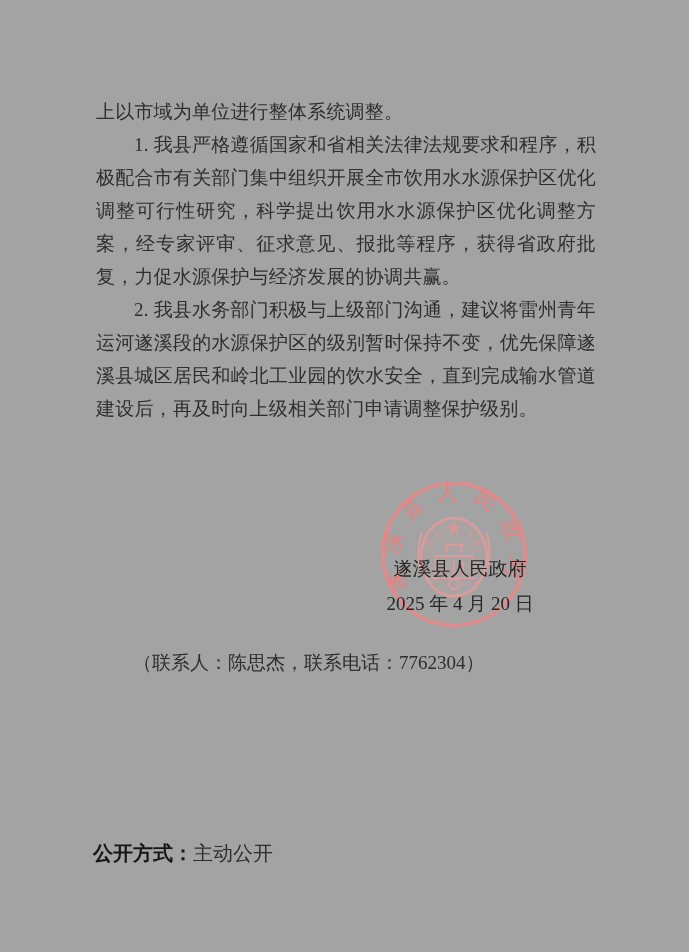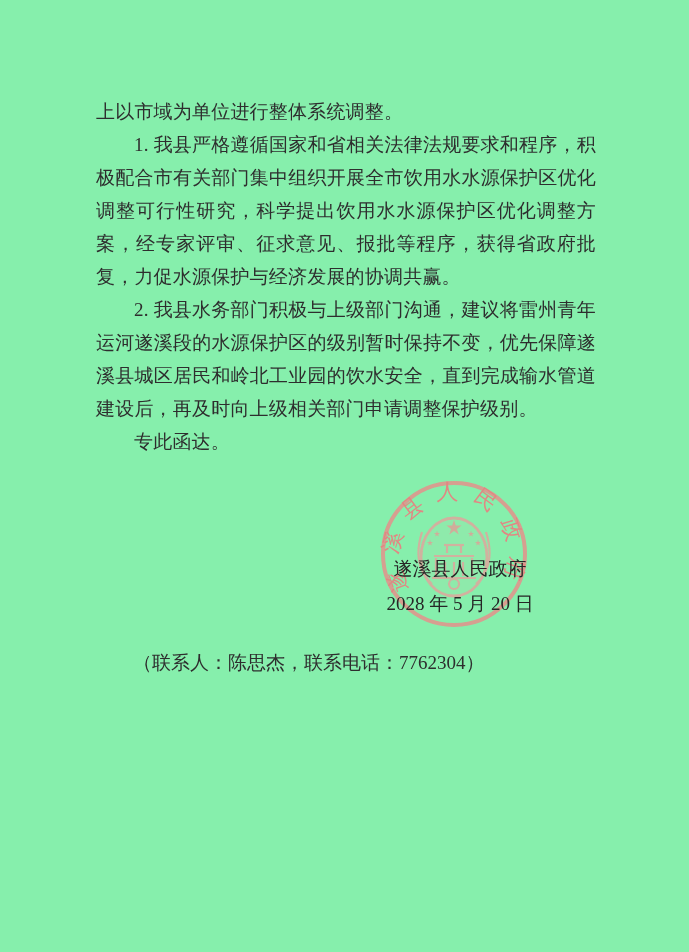--- a/index.html
+++ b/index.html
@@ -1,20 +1,20 @@
 <!DOCTYPE html>
 <html><head>
 <meta charset="utf-8">
 <style>
   html, body { margin: 0; padding: 0; background: #ffffff; }
   .page {
     position: relative;
     width: 689px;
     height: 952px;
-    background: #86efac;
+    background: #a3a3a3;
     overflow: hidden;
     font-family: "Liberation Serif", "DejaVu Serif", serif;
     color: #2e2e2e;
   }
   .body-text {
     position: absolute;
     left: 96px;
     top: 95px;
     width: 500px;
     font-size: 19px;
@@ -70,21 +70,20 @@
 </style>
 </head>
 <body>
 
 <div class="page">
 
   <div class="body-text">
     <p>上以市域为单位进行整体系统调整。</p>
     <p class="indent">1. 我县严格遵循国家和省相关法律法规要求和程序，积极配合市有关部门集中组织开展全市饮用水水源保护区优化调整可行性研究，科学提出饮用水水源保护区优化调整方案，经专家评审、征求意见、报批等程序，获得省政府批复，力促水源保护与经济发展的协调共赢。</p>
     <p class="indent">2. 我县水务部门积极与上级部门沟通，建议将雷州青年运河遂溪段的水源保护区的级别暂时保持不变，优先保障遂溪县城区居民和岭北工业园的饮水安全，直到完成输水管道建设后，再及时向上级相关部门申请调整保护级别。</p>
-    <p class="indent">专此函达。</p>
   </div>
 
   <svg class="seal-wrap" viewBox="0 0 152 152" xmlns="http://www.w3.org/2000/svg" xmlns:xlink="http://www.w3.org/1999/xlink">
     <defs>
       <path id="sealStar" d="M0,-8 L1.8,-2.48 L7.61,-2.47 L2.91,0.95 L4.7,6.47 L0,3.06 L-4.7,6.47 L-2.91,0.95 L-7.61,-2.47 L-1.8,-2.48 Z"></path>
       <path id="sealArc" d="M 33.9 111.4 A 55 55 0 1 1 118.1 111.4" fill="none"></path>
     </defs>
 
     <circle cx="76" cy="76" r="71" fill="none" stroke="#ec8888" stroke-width="4" opacity="0.85"></circle>
 
@@ -105,19 +104,22 @@
       <path d="M108,54 C115,76 112,93 98,106"></path>
     </g>
 
     <text font-size="22" letter-spacing="13" fill="#e88080" font-family="Liberation Serif, DejaVu Serif, serif" text-anchor="middle">
       <textPath xlink:href="#sealArc" href="#sealArc" startOffset="50%">遂溪县人民政府</textPath>
     </text>
   </svg>
 
   <div class="sig-block">
     <div>遂溪县人民政府</div>
-    <div>2028 年 5 月 20 日</div>
+    <div>2025 年 4 月 20 日</div>
   </div>
 
   <div class="contact">（联系人：陈思杰，联系电话：7762304）</div>
 
+  <div class="footer">
+    <span class="label">公开方式：</span><span class="value">主动公开</span>
+  </div>
 
 </div>
 
 </body></html>

